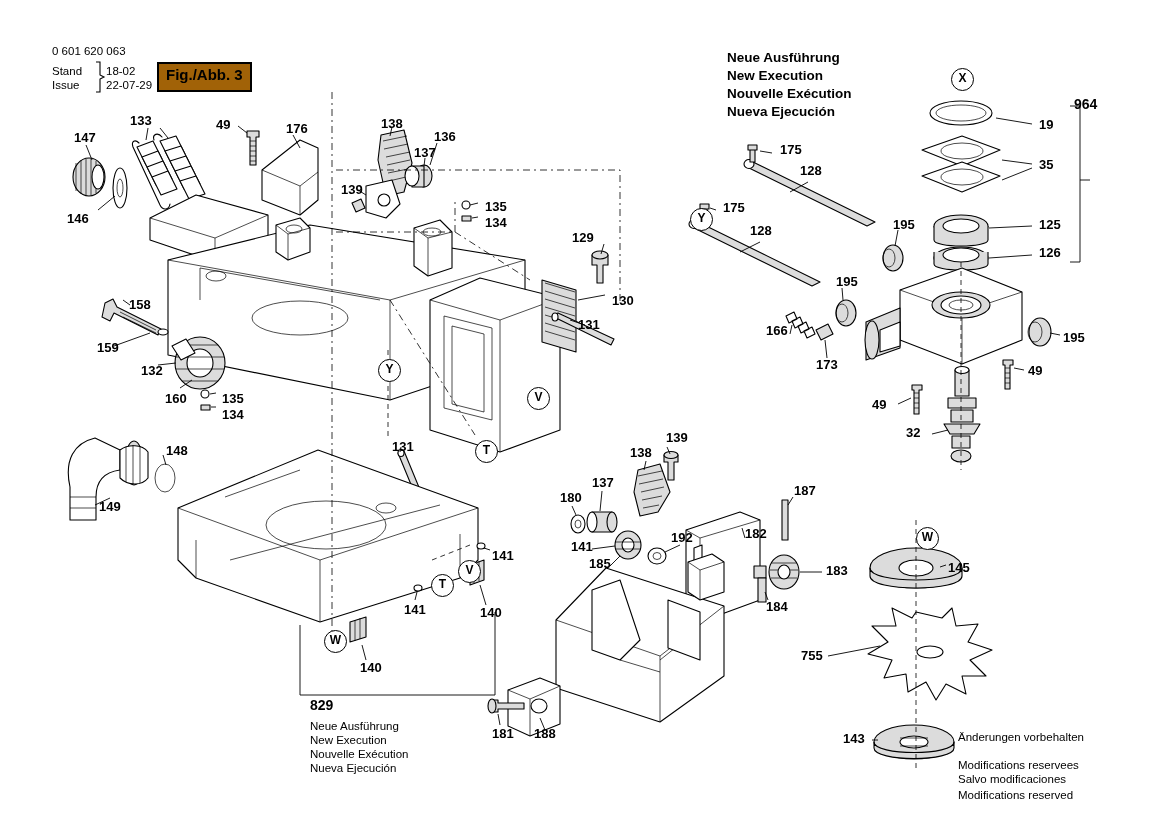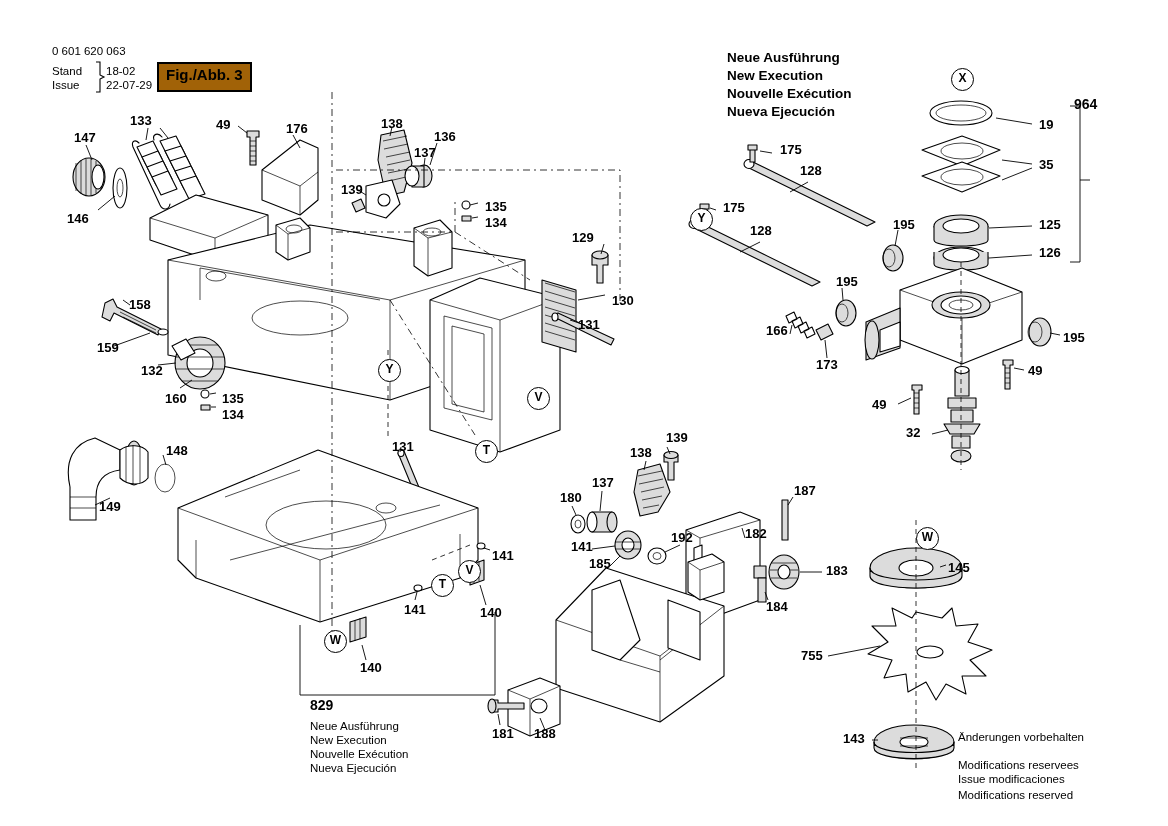--- a/index.html
+++ b/index.html
@@ -94,21 +94,21 @@
   </svg>
 
   <div class="hdr-txt" style="left:727px; top:49px;">Neue Ausführung</div>
   <div class="hdr-txt" style="left:727px; top:67px;">New Execution</div>
   <div class="hdr-txt" style="left:727px; top:85px;">Nouvelle Exécution</div>
   <div class="hdr-txt" style="left:727px; top:103px;">Nueva Ejecución</div>
 
   <div class="foot-txt" style="left:958px; top:730px;">Änderungen vorbehalten</div>
   <div class="foot-txt" style="left:958px; top:744px;margin-top:44px;">Modifications reserved</div>
   <div class="foot-txt" style="left:958px; top:758px;">Modifications reservees</div>
-  <div class="foot-txt" style="left:958px; top:772px;">Issue modificaciones</div>
+  <div class="foot-txt" style="left:958px; top:772px;">Salvo modificaciones</div>
 
   <div class="foot-txt" style="left:310px; top:719px;">Neue Ausführung</div>
   <div class="foot-txt" style="left:310px; top:733px;">New Execution</div>
   <div class="foot-txt" style="left:310px; top:747px;">Nouvelle Exécution</div>
   <div class="foot-txt" style="left:310px; top:761px;">Nueva Ejecución</div>
 
   <svg class="art" viewBox="0 0 1168 826" xmlns="http://www.w3.org/2000/svg">
     <defs>
       <style>
         .s  { fill:none; stroke:#000; stroke-width:1.1; stroke-linejoin:round; stroke-linecap:round; }

